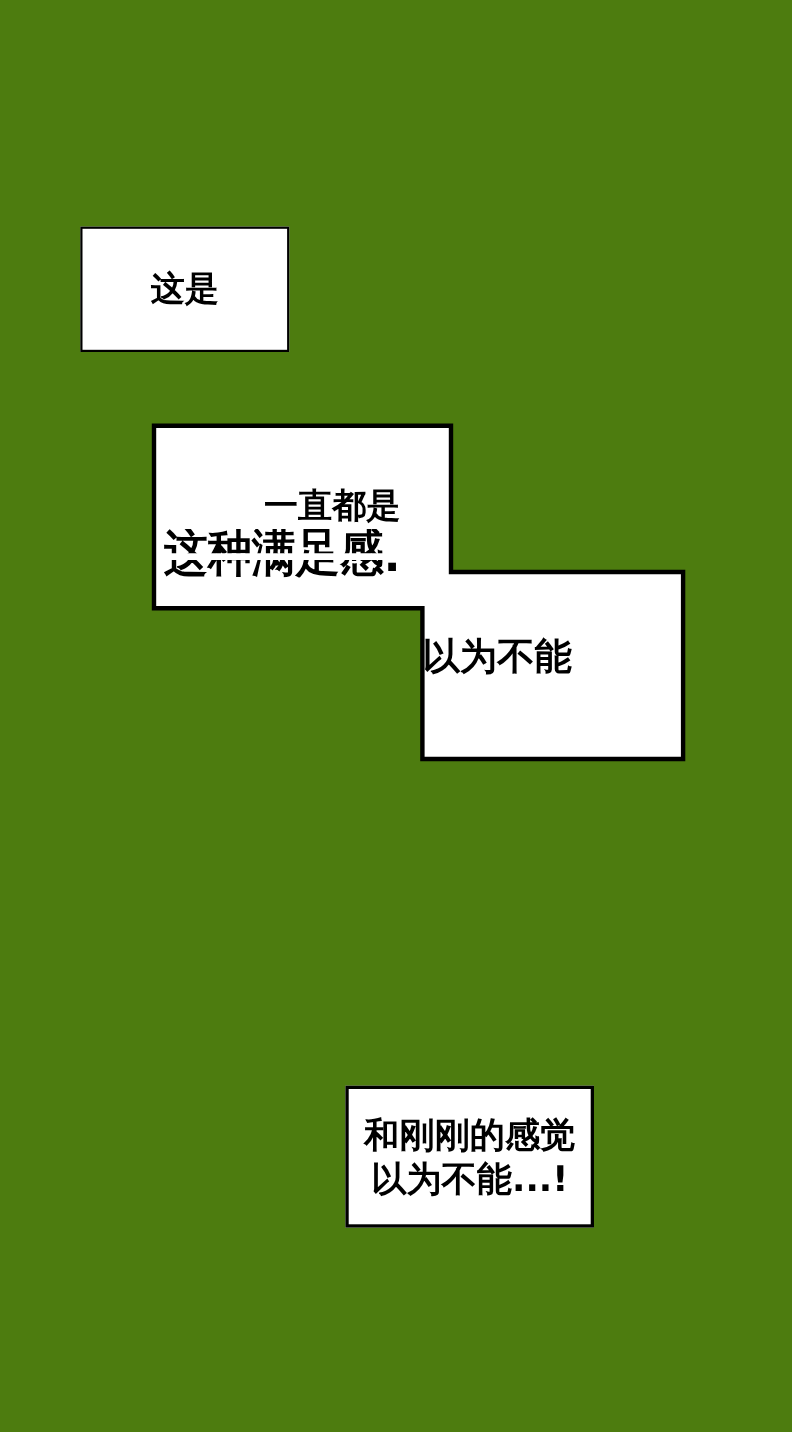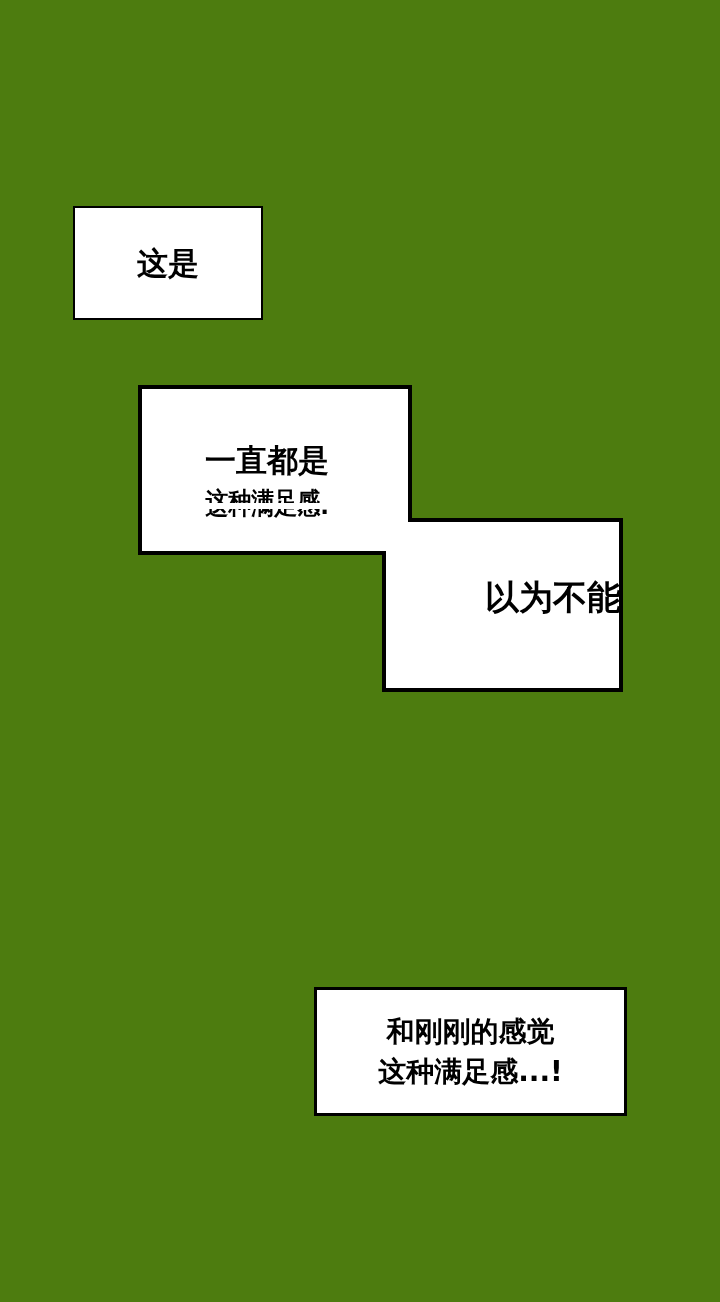--- a/index.html
+++ b/index.html
@@ -38,68 +38,68 @@
     width: 190px;
     height: 114px;
     border-width: 2px;
     font-size: 31px;
     line-height: 38px;
   }
   
   #bubble-4 {
     left: 314px;
     top: 987px;
-    width: 313px;
+    width: 226px;
     height: 129px;
     border-width: 3px;
-    font-size: 28px;
+    font-size: 32px;
     line-height: 40px;
   }
   
   #merged-bubble-svg {
     position: absolute;
     left: 0;
     top: 0;
     width: 720px;
     height: 1302px;
     pointer-events: none;
   }
   
   .b2-text {
     position: absolute;
-    left: 156px;
+    left: 142px;
     top: 441px;
     width: 222px;
-    text-align: center;
+    text-align: right;
     font-size: 31px;
     line-height: 38px;
   }
   
   .glitch-wrap {
     position: relative;
     height: 46px;
-    font-size: 23px;
+    font-size: 40px;
     line-height: 38px;
   }
   .glitch-top, .glitch-bottom {
     position: absolute;
     left: 0;
     right: 0;
     top: 2px;
     white-space: nowrap;
   }
   .glitch-top { clip-path: inset(0 0 42% 0); }
   .glitch-bottom { clip-path: inset(58% 0 0 0); transform: translateY(6px); }
   
   .b3-text {
     position: absolute;
     left: 384px;
     top: 577px;
     width: 237px;
-    text-align: right;
+    text-align: left;
     font-size: 34px;
     line-height: 40px;
   }
 </style>
 </head>
 <body>
 
 <div class="comic-page">
 
   <svg id="merged-bubble-svg" viewBox="0 0 720 1302" xmlns="http://www.w3.org/2000/svg">
@@ -117,16 +117,16 @@
       <span class="glitch-bottom">这种满足感.</span>
     </div>
   </div>
 
   <div class="b3-text">
     <div class="line">以为不能</div>
   </div>
 
   <div class="bubble" id="bubble-4">
     <div class="line">和刚刚的感觉</div>
-    <div class="line">这种满足感...!</div>
+    <div class="line">以为不能...!</div>
   </div>
 
 </div>
 
 </body></html>

